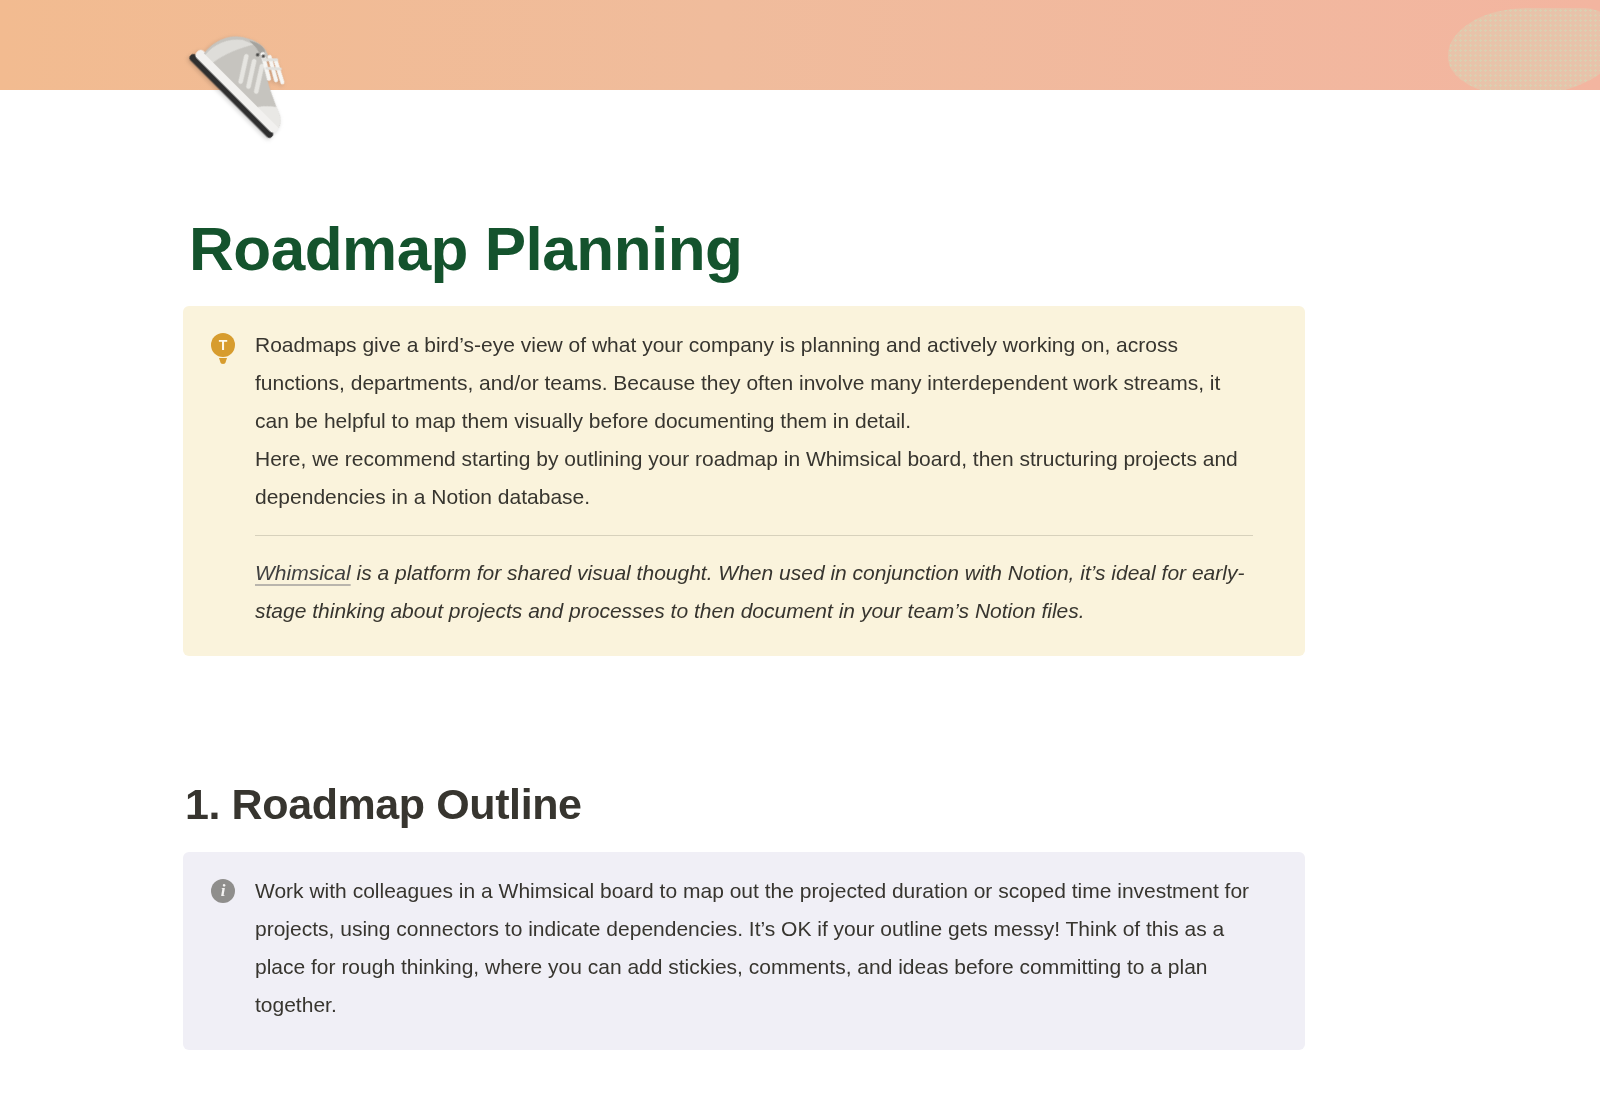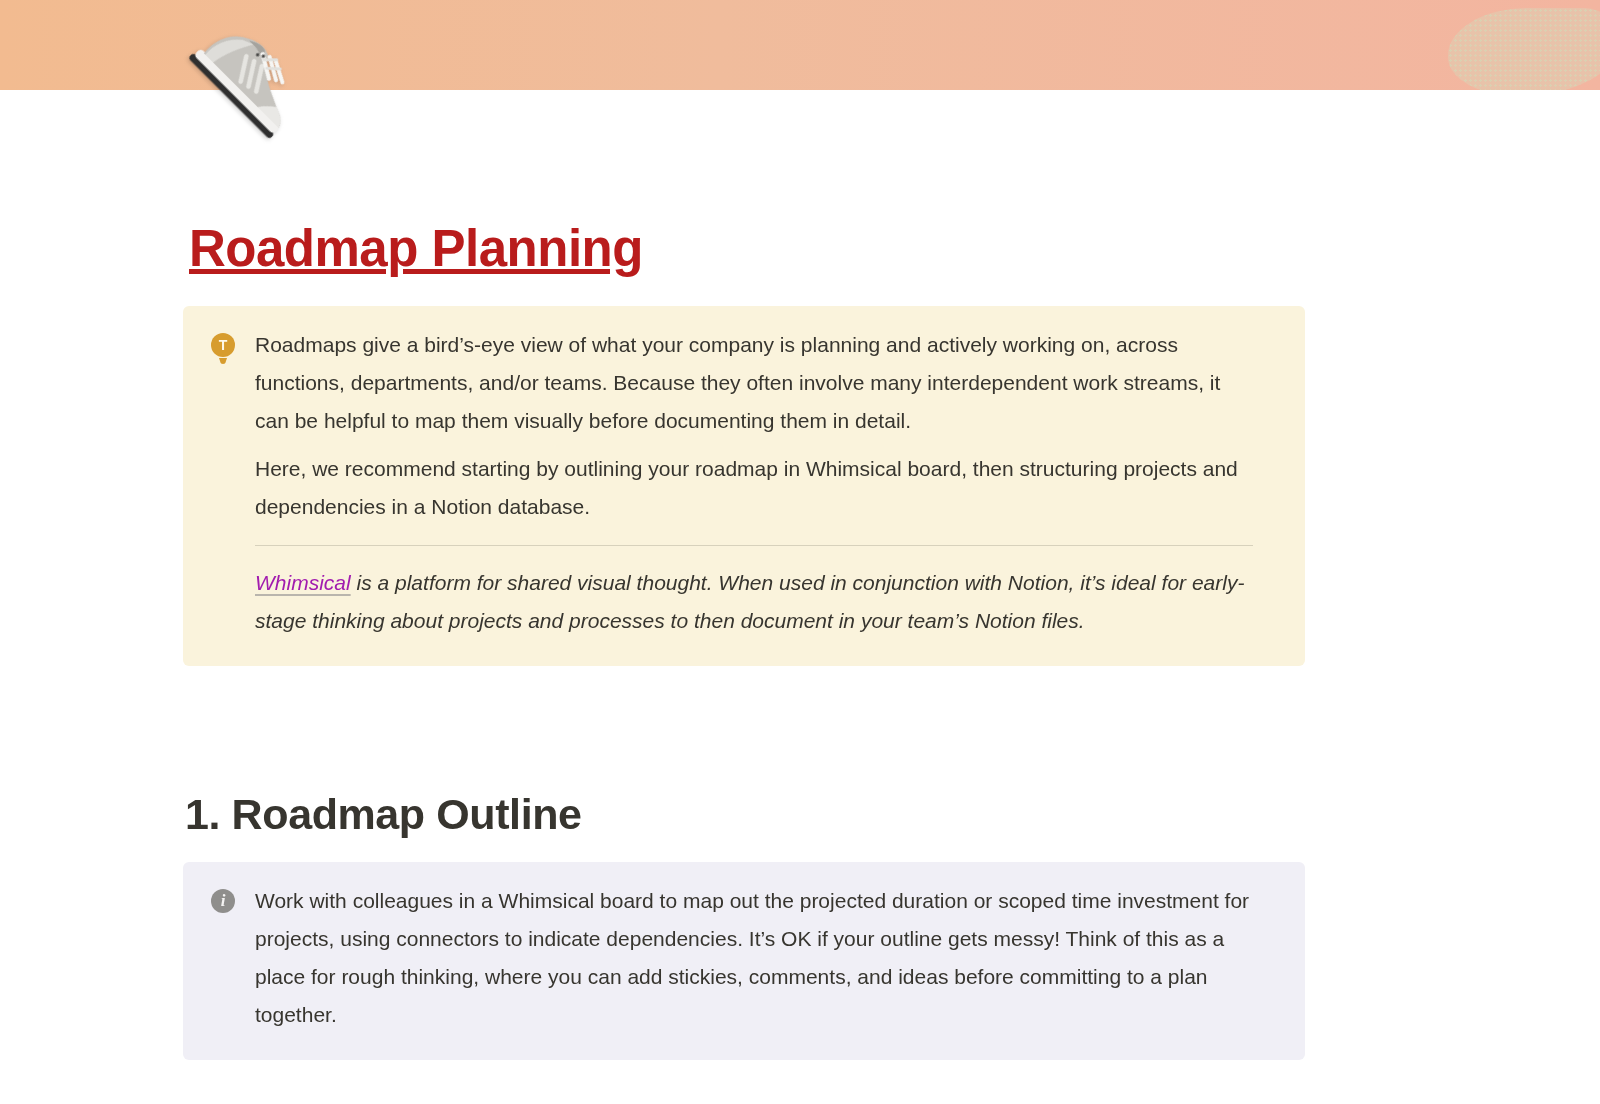--- a/index.html
+++ b/index.html
@@ -42,41 +42,40 @@
     filter: drop-shadow(0 2px 2px rgba(0,0,0,0.18)); }
 
   
   .content {
     position: relative;
     margin-left: 183px;
     width: 1122px;
   }
   .page-title {
     margin: 125px 0 0 6px;
-    font-size: 51px;
+    font-size: 62px;
     line-height: 68px;
     font-weight: 700;
     letter-spacing: -0.5px;
-    color: #b91c1c;
-    text-decoration: underline;
+    color: #14532d;
   }
 
   
   .callout {
     display: flex;
     gap: 20px;
     border-radius: 6px;
     padding: 20px 52px 26px 28px;
     width: 1122px;
   }
   .callout.tip  { background: #FAF3DC; margin-top: 23px; }
   .callout.info { background: #F0EFF6; margin-top: 22px; }
   .callout-icon-col { flex: none; width: 24px; padding-top: 7px; }
   .callout-body { flex: 1; font-size: 21px; line-height: 38px; }
-  .callout-body p + p { margin-top: 10px; }
+  .callout-body p + p { }
 
   
   .bulb { position: relative; width: 24px; height: 30px; }
   .bulb .globe {
     width: 24px; height: 24px; border-radius: 50%;
     background: #D79C2E;
     color: #FDF8EA;
     font-weight: 700; font-size: 14px;
     display: flex; align-items: center; justify-content: center;
   }
@@ -99,21 +98,21 @@
     display: flex; align-items: center; justify-content: center;
   }
 
   .divider {
     border: none;
     border-top: 1px solid rgba(55,53,47,0.18);
     margin: 19px 0 18px 0;
   }
   .quote { font-style: italic; }
   .quote a {
-    color: #a21caf;
+    color: #404040;
     text-decoration: underline;
     text-decoration-color: #B9B5AD;
     text-underline-offset: 4px;
     cursor: pointer;
   }
 
   .section-heading {
     margin: 122px 0 4px 2px;
     font-size: 43px;
     line-height: 52px;

